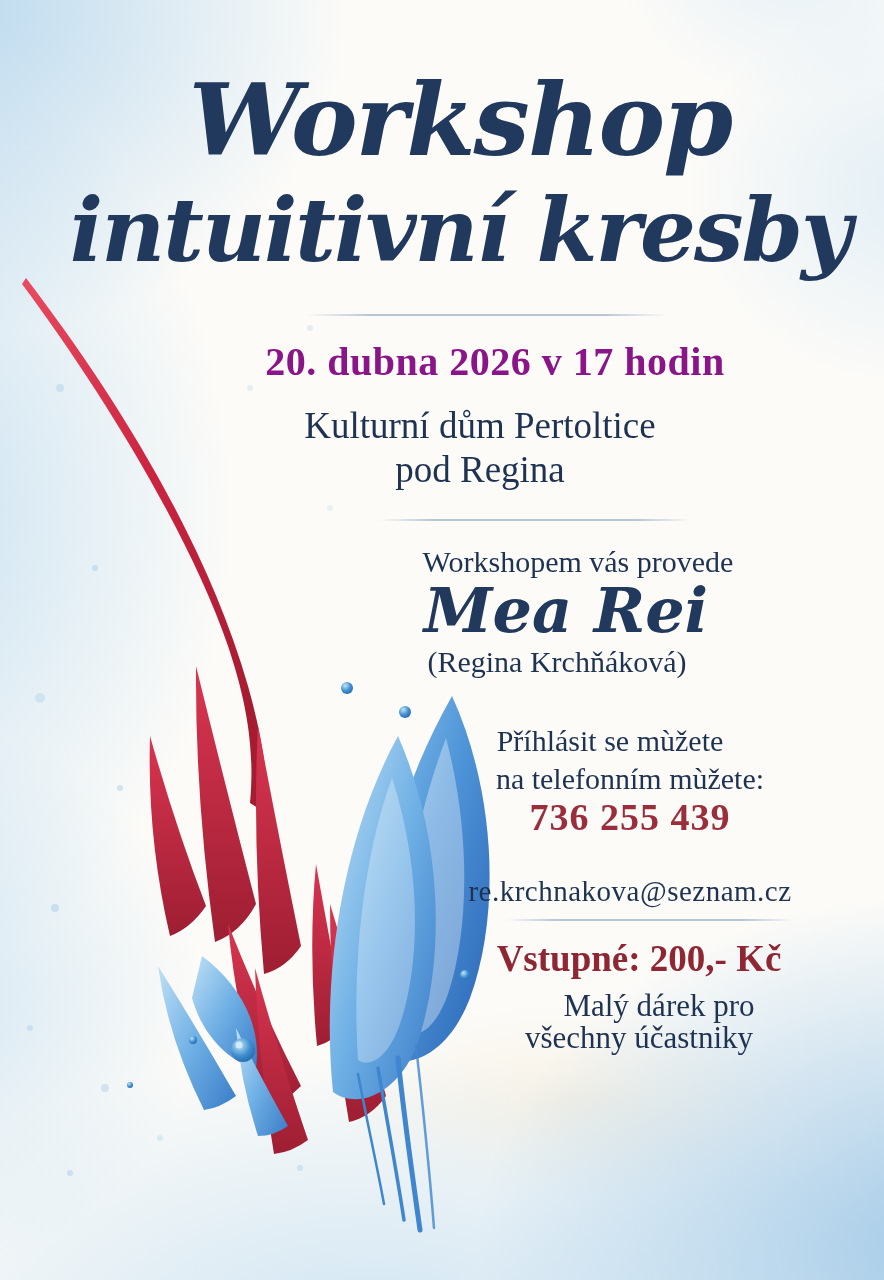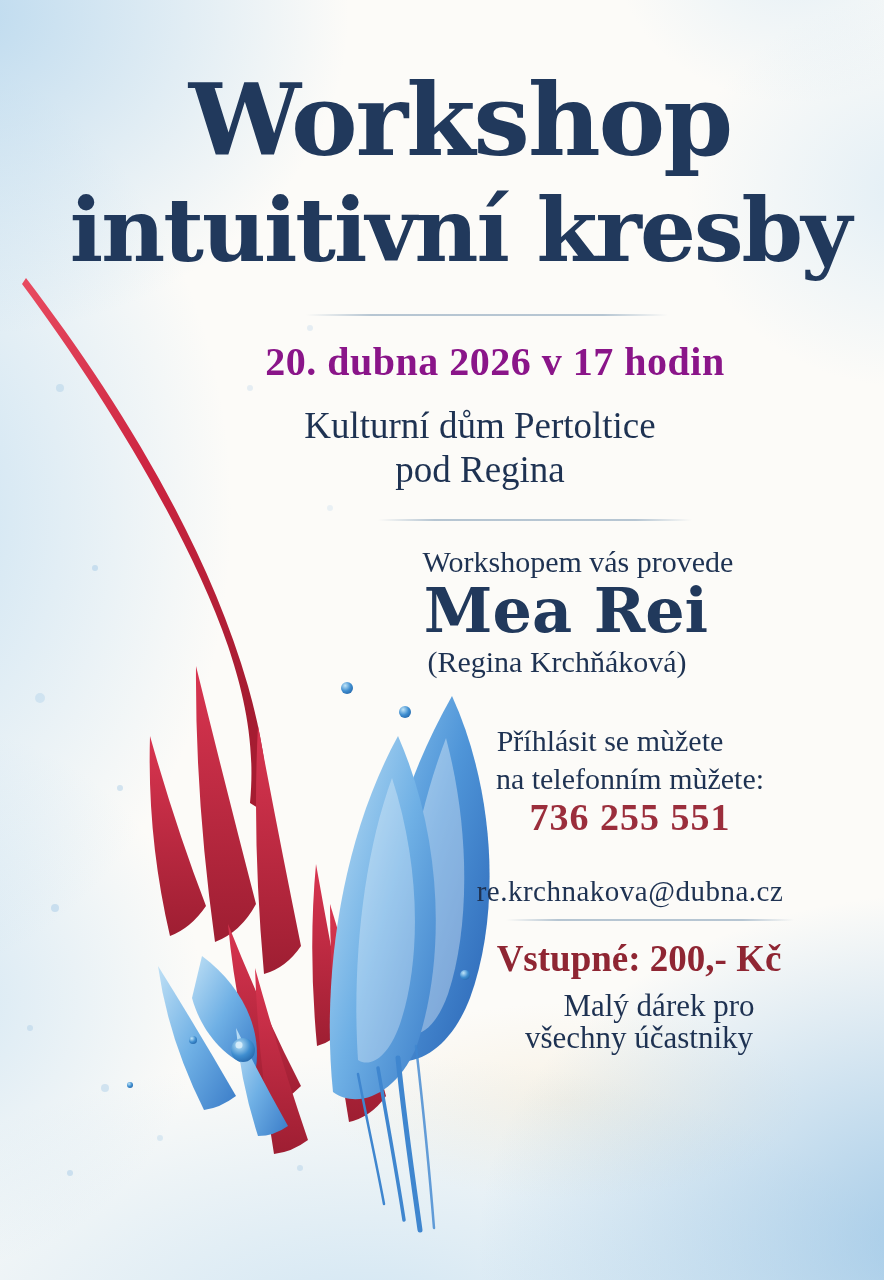--- a/index.html
+++ b/index.html
@@ -17,21 +17,21 @@
       radial-gradient(ellipse 740px 560px at 106% 97%, rgba(110,173,222,.62), rgba(110,173,222,0) 62%),
       radial-gradient(ellipse 860px 420px at 42% 104%, rgba(148,199,236,.42), rgba(148,199,236,0) 66%),
       radial-gradient(ellipse 320px 280px at 103% 15%, rgba(168,210,240,.30), rgba(168,210,240,0) 70%),
       radial-gradient(ellipse 260px 220px at 90% -4%, rgba(168,210,240,.28), rgba(168,210,240,0) 70%),
       radial-gradient(ellipse 340px 140px at 64% 86%, rgba(238,222,190,.30), rgba(238,222,190,0) 70%),
       #fcfbf8;
   }
   .txt{position:absolute;text-align:center;color:#1e3252;}
   .script{
     font-family:"DejaVu Serif","Liberation Serif",serif;
-    font-weight:bold;color:#21395c;
+    font-style:italic;font-weight:bold;color:#21395c;
   }
   .title1{left:36px;top:68px;width:848px;font-size:100px;line-height:1.05;letter-spacing:-2px;}
   .title2{left:36px;top:182px;width:848px;font-size:88px;line-height:1.1;letter-spacing:-2px;}
   .divider{position:absolute;height:2px;opacity:.75;
     background:linear-gradient(90deg, rgba(159,180,198,0), #9fb4c6 18%, #9fb4c6 82%, rgba(159,180,198,0));}
   .d1{left:306px;top:314px;width:362px;}
   .d2{left:378px;top:519px;width:314px;}
   .d3{left:506px;top:919px;width:288px;}
   .date{left:106px;top:338px;width:778px;font-size:40px;font-weight:bold;color:#8a1589;letter-spacing:.5px;}
   .venue1{left:76px;top:404px;width:808px;font-size:37px;}
@@ -150,22 +150,22 @@
   <div class="txt venue2">pod Regina</div>
 
   <div class="divider d2"></div>
 
   <div class="txt provede">Workshopem vás provede</div>
   <div class="txt script mearei">Mea Rei</div>
   <div class="txt regina">(Regina Krchňáková)</div>
 
   <div class="txt c1">Příhlásit se mùžete</div>
   <div class="txt c2">na telefonním mùžete:</div>
-  <div class="txt phone">736 255 551</div>
-  <div class="txt c4">re.krchnakova@dubna.cz</div>
+  <div class="txt phone">736 255 439</div>
+  <div class="txt c4">re.krchnakova@seznam.cz</div>
 
   <div class="divider d3"></div>
 
   <div class="txt vstupne">Vstupné: 200,- Kč</div>
   <div class="txt gift1">Malý dárek pro</div>
   <div class="txt gift2">všechny účastniky</div>
 
 </div>
 
 </body></html>

